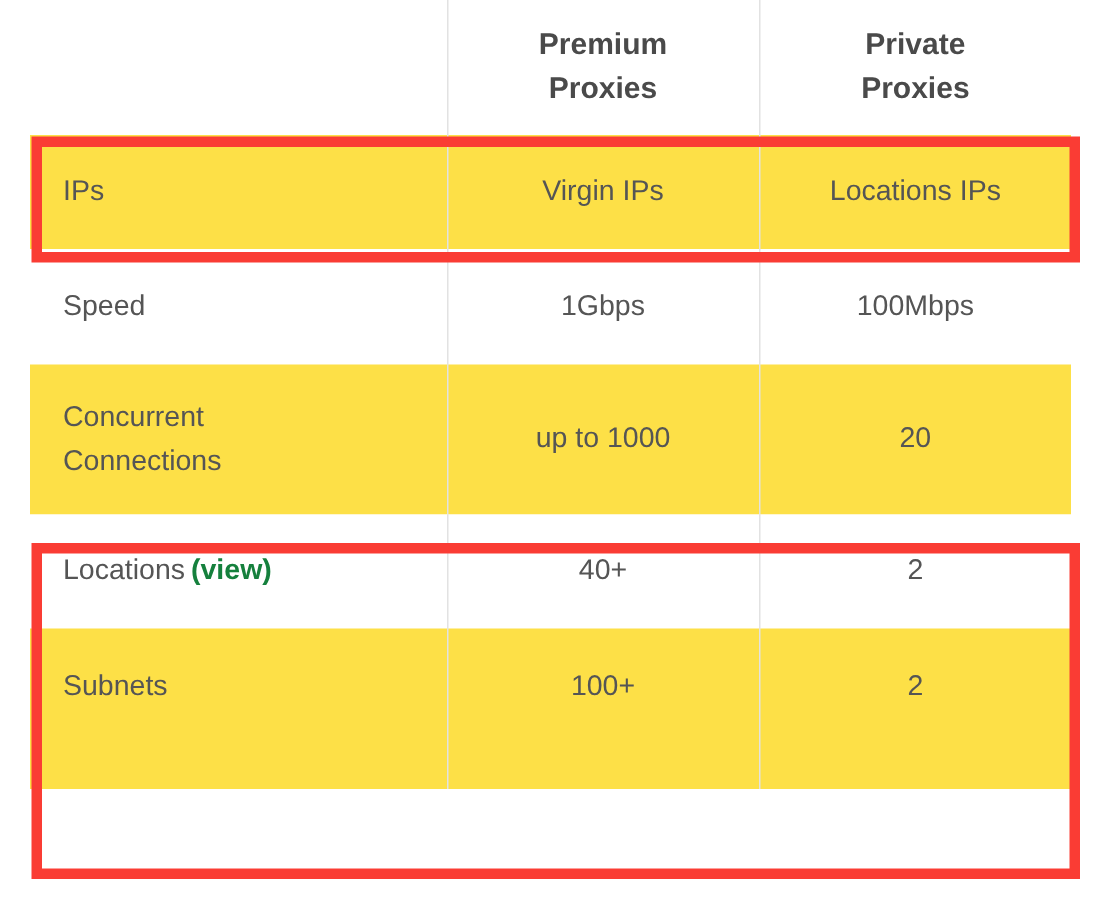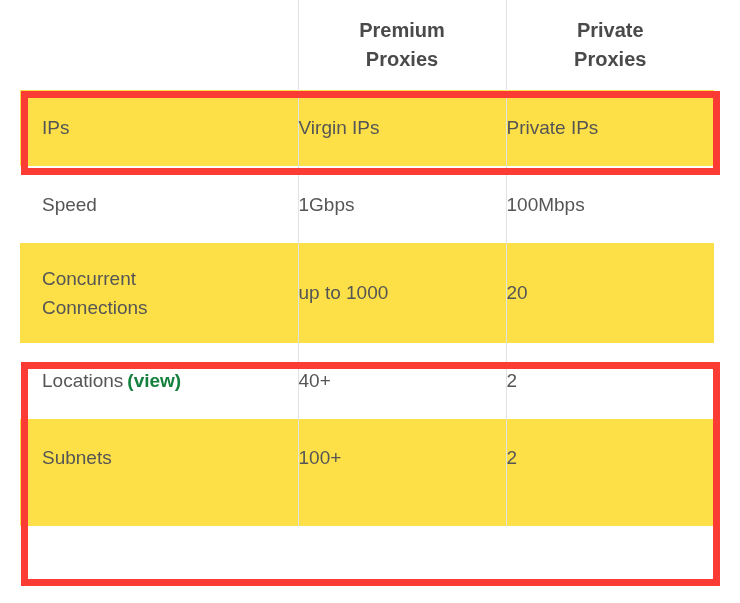--- a/index.html
+++ b/index.html
@@ -68,20 +68,21 @@
   .ctable tbody tr td.last-col { border-right: none; }
 
   .ctable tbody tr.alt td { background: #fde047; }
 
   td.feature-cell {
     text-align: left;
     padding-left: 22px;
     line-height: 1.55;
   }
   td.value-cell {
+    text-align: center;
   }
 
   .row-ips td            { height: 76px; }
   .row-speed td          { height: 77px; }
   .row-concurrent td     { height: 100px; }
   .row-locations td      { height: 76px; }
   .row-subnets td        { height: 77px; }
   .row-socks td          { height: 75px; }
   .row-next td           { height: 30px; }
 
@@ -152,21 +153,21 @@
           <span class="hdr-line">Proxies</span>
         </th>
       </tr>
     </thead>
 
     <tbody>
 
       <tr class="alt row-ips">
         <td class="feature-cell">IPs</td>
         <td class="value-cell">Virgin IPs</td>
-        <td class="value-cell last-col">Private IPs</td>
+        <td class="value-cell last-col">Locations IPs</td>
       </tr>
 
       <tr class="row-speed">
         <td class="feature-cell">Speed</td>
         <td class="value-cell">1Gbps</td>
         <td class="value-cell last-col">100Mbps</td>
       </tr>
 
       <tr class="alt row-concurrent">
         <td class="feature-cell">

